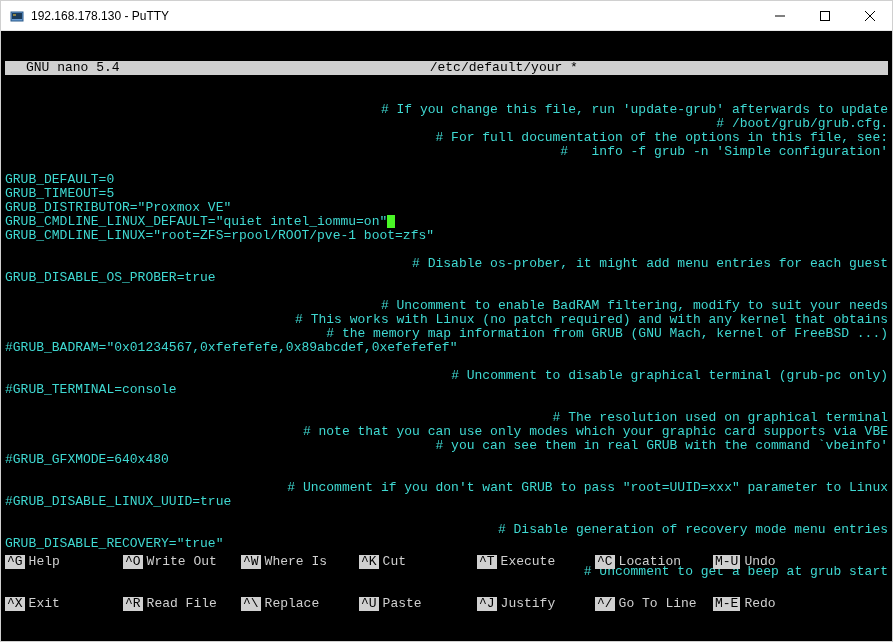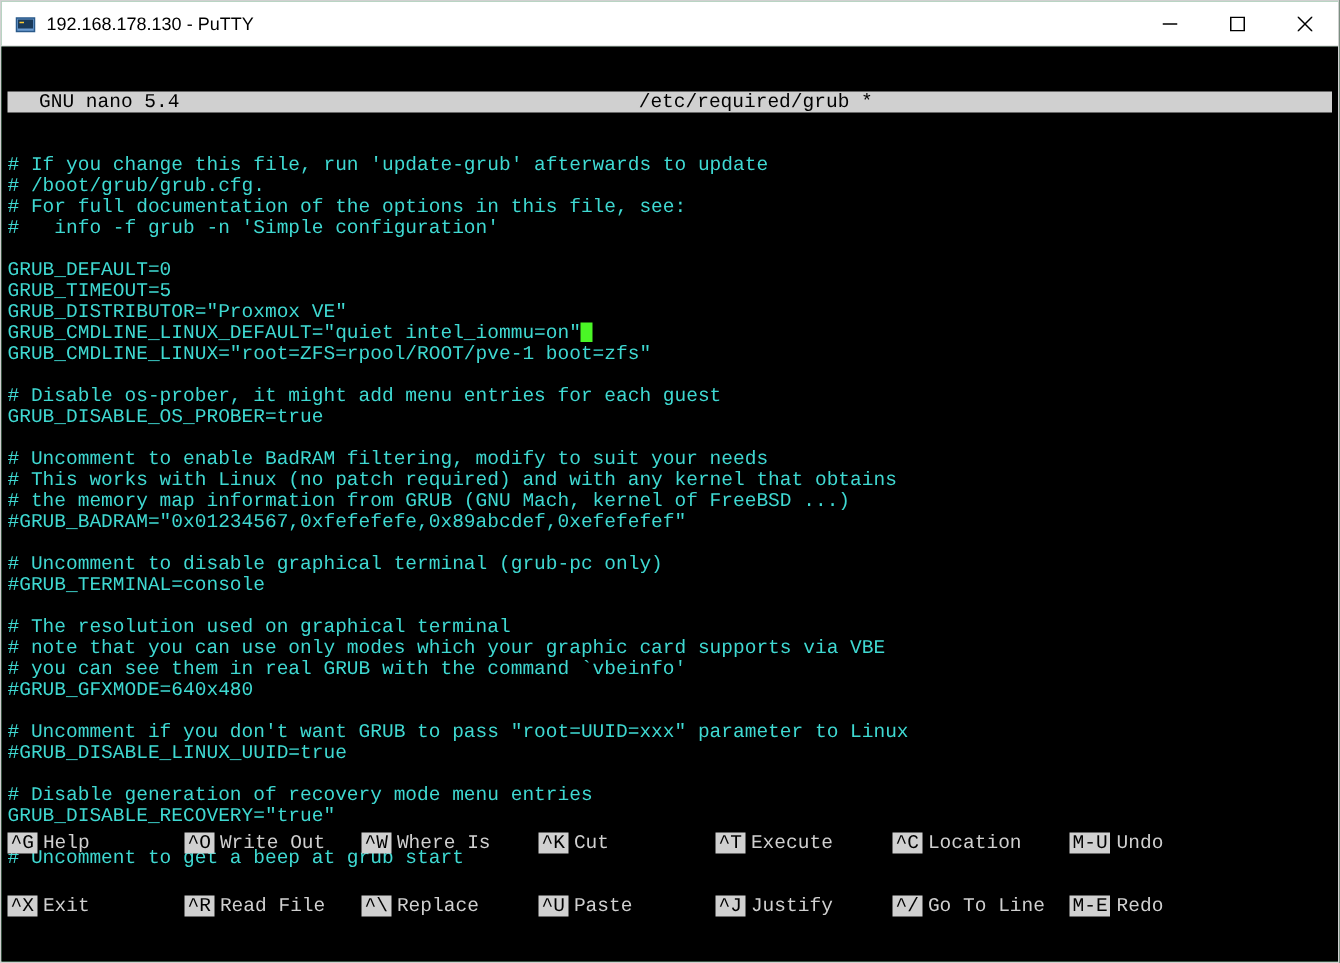--- a/index.html
+++ b/index.html
@@ -6,21 +6,21 @@
     body {
       font-family: "Segoe UI", Tahoma, sans-serif;
       background: #f0f0f0;
       width: 893px;
       height: 642px;
       overflow: hidden;
     }
     .window {
       width: 893px;
       height: 642px;
-      background: #15803d;
+      background: #6d28d9;
       border: 1px solid #d0d0d0;
       display: flex;
       flex-direction: column;
     }
     .titlebar {
       height: 30px;
       background: #fff;
       display: flex;
       align-items: center;
       border-bottom: 1px solid #e8e8e8;
@@ -67,21 +67,21 @@
     .statusbar {
       background: #d0d0d0;
       color: #000;
       display: flex;
       height: 14px;
       line-height: 14px;
     }
     .statusbar .left { padding-left: 21px; }
     .statusbar .center { flex: 1; text-align: center; }
     .line { height: 14px; white-space: pre; }
-    .comment { color: #3fd9d2; }
+    .comment { color: #3fd9d2; text-align: right; }
     .setting { color: #3fd9d2; }
     .cursor {
       display: inline-block;
       width: 8px;
       height: 13px;
       background: #4af626;
       vertical-align: top;
     }
     .shortcuts {
       position: absolute;
@@ -135,21 +135,21 @@
             <line x1="0" y1="0" x2="10" y2="10" stroke="#000" stroke-width="1"></line>
             <line x1="10" y1="0" x2="0" y2="10" stroke="#000" stroke-width="1"></line>
           </svg>
       </div>
     </div>
   </div>
 
   <div class="terminal">
     <div class="statusbar">
       <span class="left">GNU nano 5.4</span>
-      <span class="center">/etc/required/grub *</span>
+      <span class="center">/etc/default/your *</span>
     </div>
     <div id="content"><div class="line comment"># If you change this file, run 'update-grub' afterwards to update</div><div class="line comment"># /boot/grub/grub.cfg.</div><div class="line comment"># For full documentation of the options in this file, see:</div><div class="line comment">#   info -f grub -n 'Simple configuration'</div><div class="line "></div><div class="line setting">GRUB_DEFAULT=0</div><div class="line setting">GRUB_TIMEOUT=5</div><div class="line setting">GRUB_DISTRIBUTOR="Proxmox VE"</div><div class="line setting">GRUB_CMDLINE_LINUX_DEFAULT="quiet intel_iommu=on"<span class="cursor"></span></div><div class="line setting">GRUB_CMDLINE_LINUX="root=ZFS=rpool/ROOT/pve-1 boot=zfs"</div><div class="line "></div><div class="line comment"># Disable os-prober, it might add menu entries for each guest</div><div class="line setting">GRUB_DISABLE_OS_PROBER=true</div><div class="line "></div><div class="line comment"># Uncomment to enable BadRAM filtering, modify to suit your needs</div><div class="line comment"># This works with Linux (no patch required) and with any kernel that obtains</div><div class="line comment"># the memory map information from GRUB (GNU Mach, kernel of FreeBSD ...)</div><div class="line setting">#GRUB_BADRAM="0x01234567,0xfefefefe,0x89abcdef,0xefefefef"</div><div class="line "></div><div class="line comment"># Uncomment to disable graphical terminal (grub-pc only)</div><div class="line setting">#GRUB_TERMINAL=console</div><div class="line "></div><div class="line comment"># The resolution used on graphical terminal</div><div class="line comment"># note that you can use only modes which your graphic card supports via VBE</div><div class="line comment"># you can see them in real GRUB with the command `vbeinfo'</div><div class="line setting">#GRUB_GFXMODE=640x480</div><div class="line "></div><div class="line comment"># Uncomment if you don't want GRUB to pass "root=UUID=xxx" parameter to Linux</div><div class="line setting">#GRUB_DISABLE_LINUX_UUID=true</div><div class="line "></div><div class="line comment"># Disable generation of recovery mode menu entries</div><div class="line setting">GRUB_DISABLE_RECOVERY="true"</div><div class="line "></div><div class="line comment"># Uncomment to get a beep at grub start</div></div>
 
     <div class="shortcuts">
       <div class="shortcut-row" id="sc-row1"><div class="sc"><span class="sc-key">^G</span><span class="sc-label">Help</span></div><div class="sc"><span class="sc-key">^O</span><span class="sc-label">Write Out</span></div><div class="sc"><span class="sc-key">^W</span><span class="sc-label">Where Is</span></div><div class="sc"><span class="sc-key">^K</span><span class="sc-label">Cut</span></div><div class="sc"><span class="sc-key">^T</span><span class="sc-label">Execute</span></div><div class="sc"><span class="sc-key">^C</span><span class="sc-label">Location</span></div><div class="sc"><span class="sc-key">M-U</span><span class="sc-label">Undo</span></div></div>
       <div class="shortcut-row" id="sc-row2"><div class="sc"><span class="sc-key">^X</span><span class="sc-label">Exit</span></div><div class="sc"><span class="sc-key">^R</span><span class="sc-label">Read File</span></div><div class="sc"><span class="sc-key">^\</span><span class="sc-label">Replace</span></div><div class="sc"><span class="sc-key">^U</span><span class="sc-label">Paste</span></div><div class="sc"><span class="sc-key">^J</span><span class="sc-label">Justify</span></div><div class="sc"><span class="sc-key">^/</span><span class="sc-label">Go To Line</span></div><div class="sc"><span class="sc-key">M-E</span><span class="sc-label">Redo</span></div></div>
     </div>
   </div>
 </div>
 

